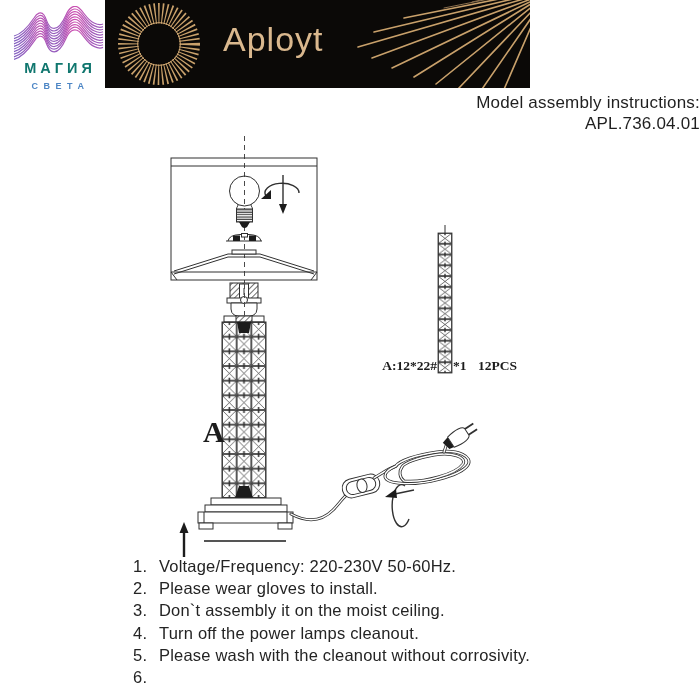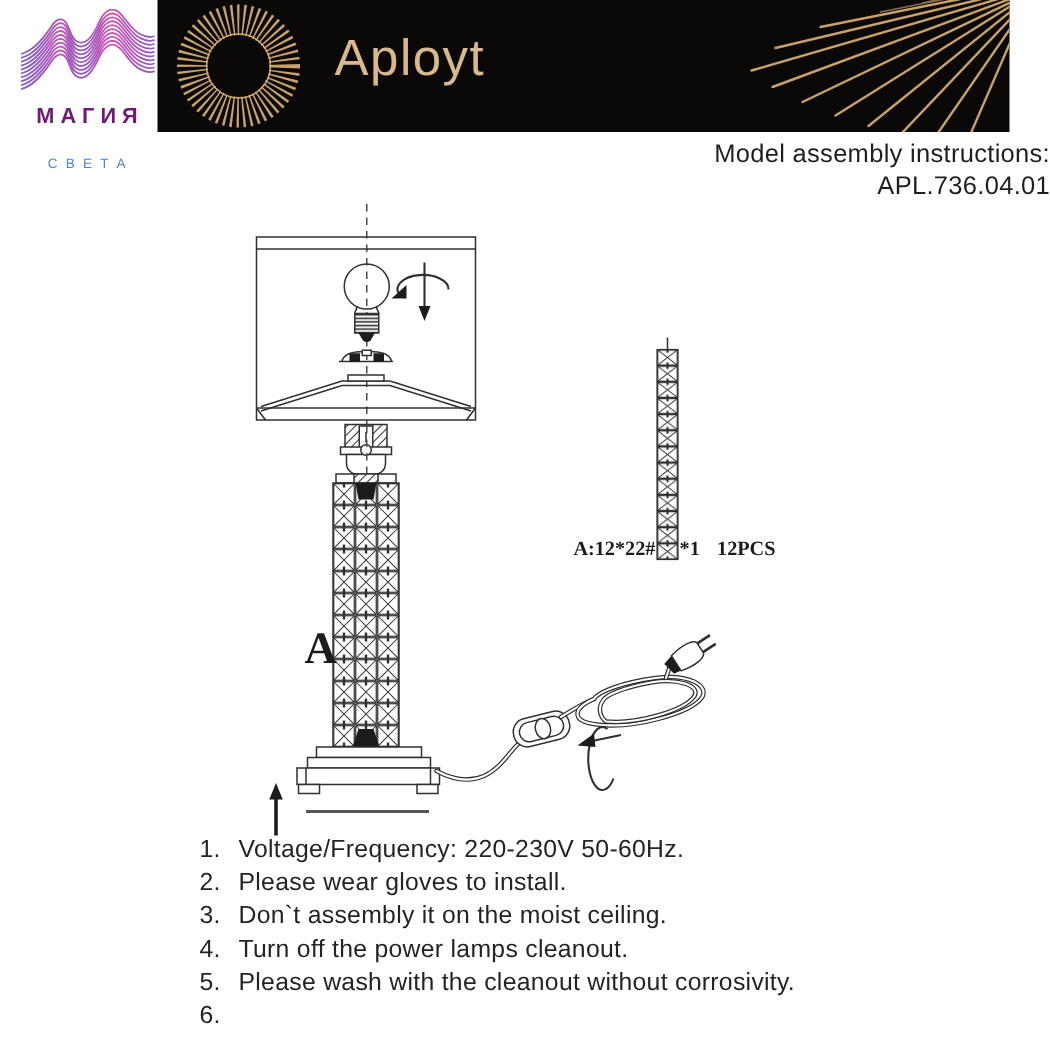--- a/index.html
+++ b/index.html
@@ -2,25 +2,25 @@
 <html><head>
 <meta charset="utf-8">
 <style>
   html,body{margin:0;padding:0;background:#ffffff;}
   .page{position:relative;width:700px;height:700px;background:#fff;overflow:hidden;
         font-family:"Liberation Sans",sans-serif;}
 
   
   .store-logo{position:absolute;left:10px;top:6px;width:96px;height:88px;text-align:center;}
   .store-logo svg{display:block;margin:0 auto;}
-  .logo-line1{font-size:14.5px;font-weight:bold;letter-spacing:4px;color:#701a75;margin-top:10px;padding-left:4px;}
-  .logo-line2{font-size:9px;font-weight:normal;letter-spacing:5.5px;color:#4d86c5;margin-top:18px;padding-left:5px;}
-
-  
-  .banner{position:absolute;left:105px;top:0;width:568px;height:88px;background:#0b0907;overflow:hidden;}
+  .logo-line1{font-size:14.5px;font-weight:bold;letter-spacing:4px;color:#0f766e;margin-top:0;padding-left:4px;}
+  .logo-line2{font-size:9px;font-weight:bold;letter-spacing:5.5px;color:#4d86c5;margin-top:5px;padding-left:5px;}
+
+  
+  .banner{position:absolute;left:105px;top:0;width:425px;height:88px;background:#0b0907;overflow:hidden;}
   .starburst{position:absolute;left:8px;top:1px;}
   .brand-name{position:absolute;left:118px;top:20px;font-size:34px;letter-spacing:1px;
               color:#dab88e;font-family:"Liberation Sans",sans-serif;}
   .fan-rays{position:absolute;right:0;top:0;}
 
   
   .title{position:absolute;top:92px;left:0;width:700px;text-align:center;color:#1f1f1f;}
   .title .t1,.title .t2{font-size:17px;line-height:21px;letter-spacing:0.2px;text-align:right;}
 
   

